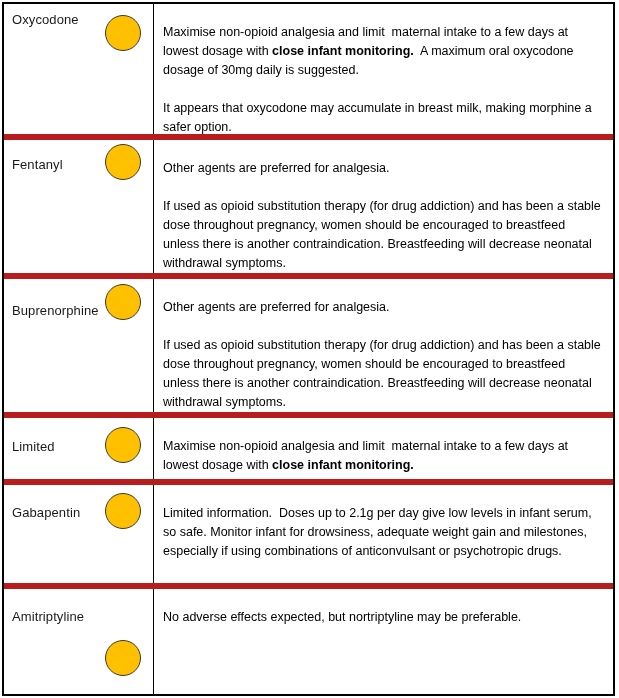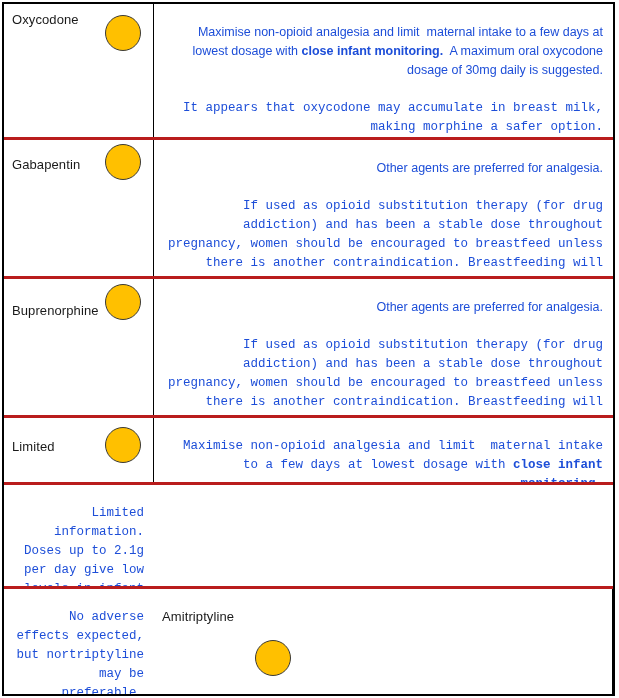--- a/index.html
+++ b/index.html
@@ -11,21 +11,21 @@
   .drug-table {
     position: absolute;
     left: 2px; top: 2px;
     width: 613px; height: 694px;
     border: 2px solid #000000;
     background: #ffffff;
   }
   .row {
     display: grid;
     grid-template-columns: 150px 1fr;
-    border-bottom: 3px solid #b91c1c;
+    border-bottom: 6px solid #b91c1c;
   }
   .row:last-child { border-bottom: none; }
   .row:nth-child(1) { height: 136px; }
   .row:nth-child(2) { height: 139px; }
   .row:nth-child(3) { height: 139px; }
   .row:nth-child(4) { height: 67px;  }
   .row:nth-child(5) { height: 104px; }
   .row:nth-child(6) { height: 105px; }
   .cell.left {
     position: relative;
@@ -59,63 +59,63 @@
   .row:nth-child(4) .circle { top: 9px;  }
   .row:nth-child(5) .circle { top: 8px;  }
   .row:nth-child(6) .circle { top: 51px; }
   .cell.right {
     padding: 19px 10px 6px 9px;
     overflow: hidden;
   }
   .para {
     font-size: 12.5px;
     line-height: 19px;
-    color: #1d4ed8;
+    color: #000000;
     white-space: pre-wrap;
     margin-bottom: 19px;
-    text-align: right;
   }
-  .para:last-child { margin-bottom: 0; font-family: Liberation Mono, monospace; }
+  .para:last-child { margin-bottom: 0; }
   .para strong { font-weight: bold; }
 </style>
 </head>
 <body>
 
 <div class="drug-table">
     <div class="row">
       <div class="cell left"><span class="drug-label">Oxycodone</span><span class="circle" style="background: rgb(255, 192, 0); border-color: rgb(58, 58, 56);"></span></div>
       <div class="cell right">
         <p class="para"><span>Maximise non-opioid analgesia and limit  maternal intake to a few days at lowest dosage with </span><strong>close infant monitoring.</strong><span>  A maximum oral oxycodone dosage of 30mg daily is suggested.</span></p>
         <p class="para"><span>It appears that oxycodone may accumulate in breast milk, making morphine a safer option.</span></p>
       </div>
     </div>
     <div class="row">
-      <div class="cell left"><span class="drug-label">Gabapentin</span><span class="circle" style="background: rgb(255, 192, 0); border-color: rgb(58, 58, 56);"></span></div>
+      <div class="cell left"><span class="drug-label">Fentanyl</span><span class="circle" style="background: rgb(255, 192, 0); border-color: rgb(58, 58, 56);"></span></div>
       <div class="cell right">
         <p class="para"><span>Other agents are preferred for analgesia.</span></p>
         <p class="para"><span>If used as opioid substitution therapy (for drug addiction) and has been a stable dose throughout pregnancy, women should be encouraged to breastfeed unless there is another contraindication. Breastfeeding will decrease neonatal withdrawal symptoms.</span></p>
       </div>
     </div>
     <div class="row">
       <div class="cell left"><span class="drug-label">Buprenorphine</span><span class="circle" style="background: rgb(255, 192, 0); border-color: rgb(58, 58, 56);"></span></div>
       <div class="cell right">
         <p class="para"><span>Other agents are preferred for analgesia.</span></p>
         <p class="para"><span>If used as opioid substitution therapy (for drug addiction) and has been a stable dose throughout pregnancy, women should be encouraged to breastfeed unless there is another contraindication. Breastfeeding will decrease neonatal withdrawal symptoms.</span></p>
       </div>
     </div>
     <div class="row">
       <div class="cell left"><span class="drug-label">Limited</span><span class="circle" style="background: rgb(255, 192, 0); border-color: rgb(58, 58, 56);"></span></div>
       <div class="cell right">
         <p class="para"><span>Maximise non-opioid analgesia and limit  maternal intake to a few days at lowest dosage with </span><strong>close infant monitoring.</strong></p>
       </div>
     </div>
     <div class="row">
+      <div class="cell left"><span class="drug-label">Gabapentin</span><span class="circle" style="background: rgb(255, 192, 0); border-color: rgb(58, 58, 56);"></span></div>
       <div class="cell right">
         <p class="para"><span>Limited information.  Doses up to 2.1g per day give low levels in infant serum, so safe. Monitor infant for drowsiness, adequate weight gain and milestones, especially if using combinations of anticonvulsant or psychotropic drugs.</span></p>
       </div>
     </div>
     <div class="row">
+      <div class="cell left"><span class="drug-label">Amitriptyline</span><span class="circle" style="background: rgb(255, 192, 0); border-color: rgb(58, 58, 56);"></span></div>
       <div class="cell right">
         <p class="para"><span>No adverse effects expected, but nortriptyline may be preferable.</span></p>
       </div>
-      <div class="cell left"><span class="drug-label">Amitriptyline</span><span class="circle" style="background: rgb(255, 192, 0); border-color: rgb(58, 58, 56);"></span></div>
     </div>
   </div>
 
 </body></html>

